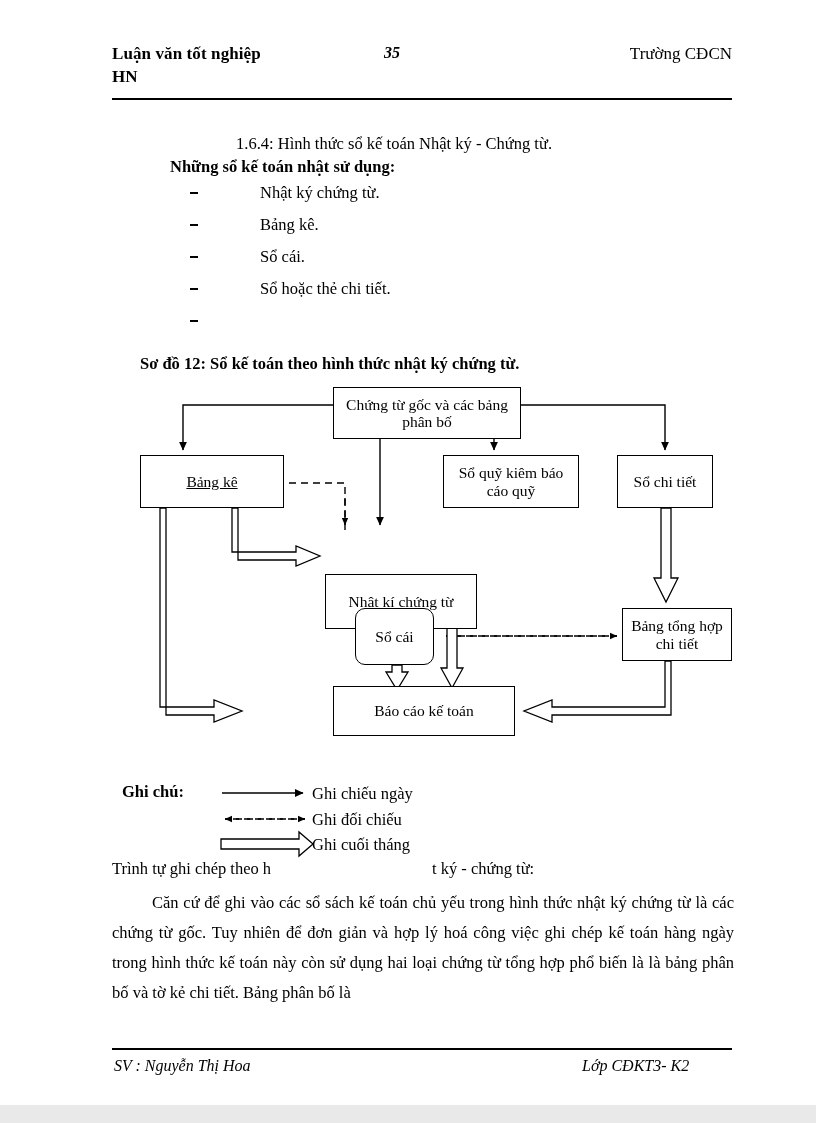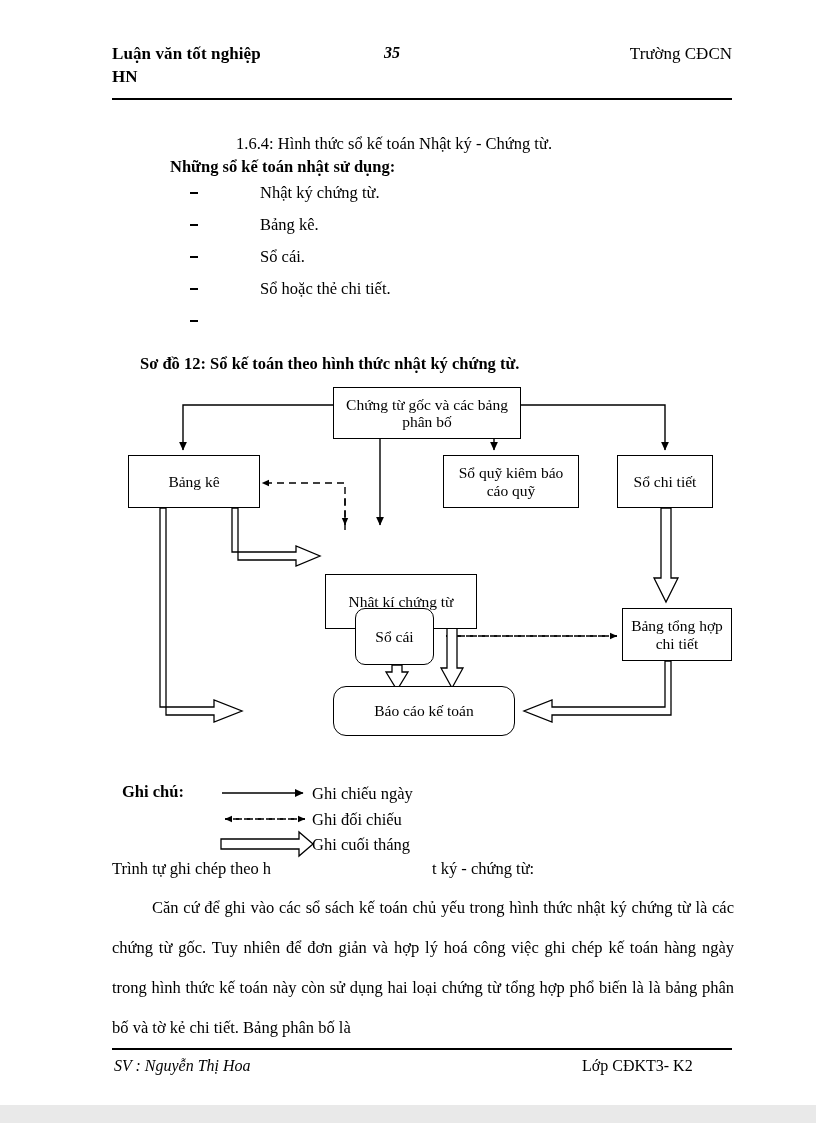--- a/index.html
+++ b/index.html
@@ -187,41 +187,42 @@
     top: 859px;
     font-size: 16.5px;
     white-space: nowrap;
   }
   .para {
     position: absolute;
     left: 112px;
     top: 888px;
     width: 622px;
     font-size: 16.5px;
-    line-height: 40px;
+    line-height: 30px;
     text-align: justify;
   }
   .para p {
     margin: 0;
     text-indent: 40px;
   }
 
   
   .footer-left {
     position: absolute;
     left: 114px;
     top: 1057px;
     font-size: 16px;
     font-style: italic;
   }
   .footer-right {
     position: absolute;
     left: 582px;
     top: 1057px;
     font-size: 16px;
+    font-style: italic;
     text-align: center;
   }
 </style>
 </head>
 <body>
 
 <div class="page">
 
   <div class="header">
     <div class="header-row">
@@ -306,39 +307,39 @@
       <path d="M661,508 L661,578 L654,578 L666,602 L678,578 L671,578 L671,508 z"></path>
 
       <path d="M671,661 L671,715 L552,715 L552,722 L524,711 L552,700 L552,707 L665,707 L665,661 z"></path>
     </g>
   </svg>
 
   <div>
     <div class="node" style="left:333px;top:387px;width:188px;height:52px;">
       <span>Chứng từ gốc và các bảng phân bố</span>
     </div>
-    <div class="node" style="left:128px;top:455px;width:132px;height:53px;">
+    <div class="node" style="left:140px;top:455px;width:144px;height:53px;text-decoration:underline;">
       <span>Bảng kê</span>
     </div>
     <div class="node" style="left:443px;top:455px;width:136px;height:53px;">
       <span>Sổ quỹ kiêm báo cáo quỹ</span>
     </div>
     <div class="node" style="left:617px;top:455px;width:96px;height:53px;">
       <span>Sổ chi tiết</span>
     </div>
     <div class="node" style="left:325px;top:530px;width:152px;height:55px;margin-top:44px;">
       <span>Nhật kí chứng từ</span>
     </div>
     <div class="node" style="left:355px;top:608px;width:79px;height:57px;border-radius:10px;">
       <span>Sổ cái</span>
     </div>
     <div class="node" style="left:622px;top:608px;width:110px;height:53px;">
       <span>Bảng tổng hợp chi tiết</span>
     </div>
-    <div class="node" style="left:333px;top:686px;width:182px;height:50px;border-radius:13px;">
+    <div class="node" style="left:333px;top:686px;width:182px;height:50px;">
       <span>Báo cáo kế toán</span>
     </div>
   </div>
 
   <div class="legend-title">Ghi chú:</div>
 
   <svg class="diagram" viewBox="0 0 816 1123" width="816" height="1123">
     <g stroke="#000" stroke-width="1.4" fill="none">
 
       <path d="M222,793 L303,793" marker-end="url(#solidArrow)"></path>

